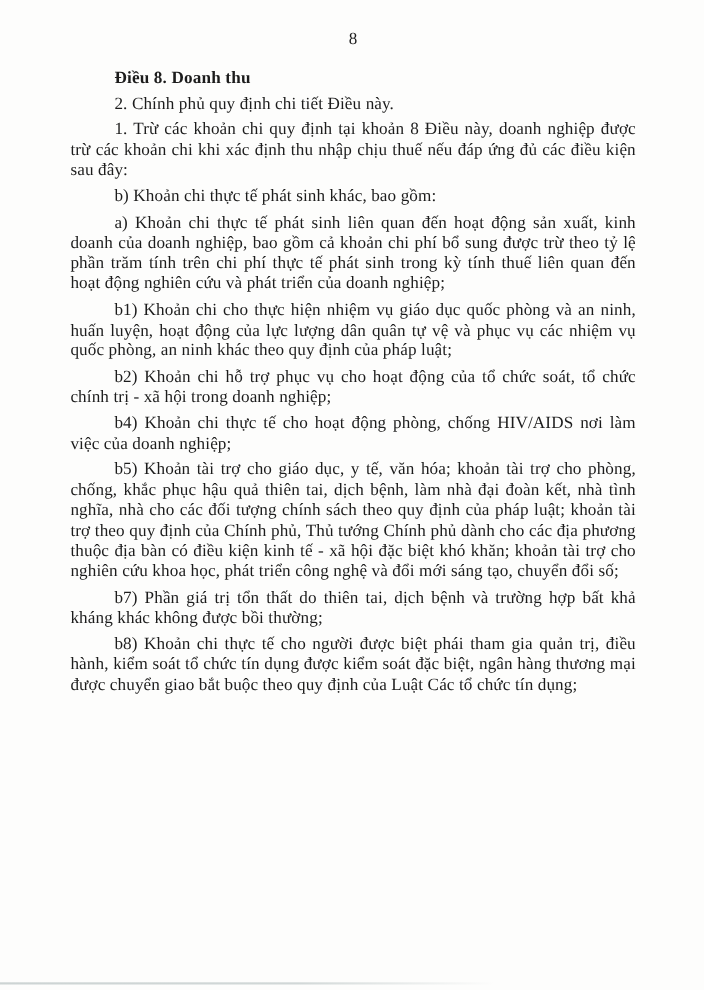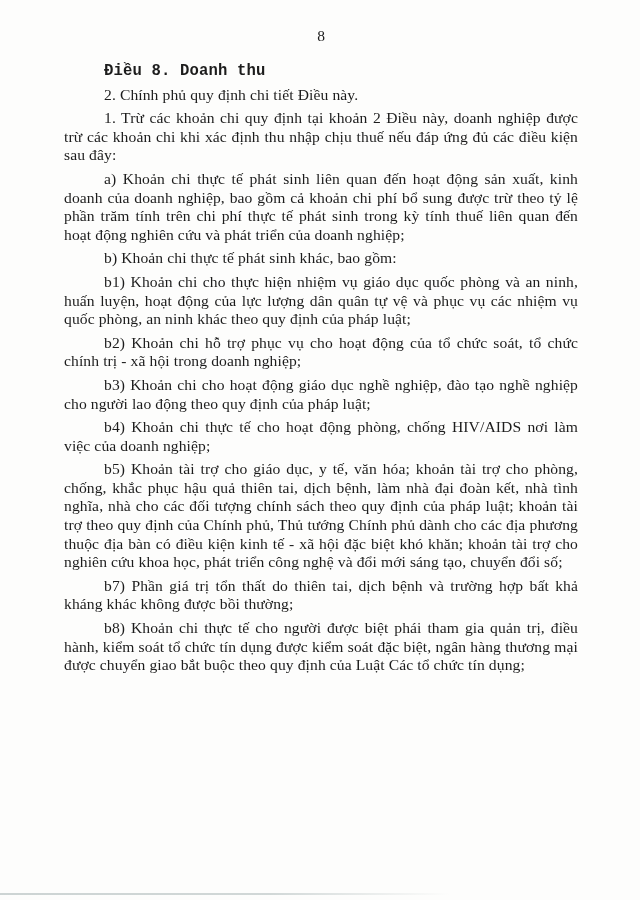--- a/index.html
+++ b/index.html
@@ -28,21 +28,20 @@
   .doc p {
     margin: 5px 0 0 0;
     font-size: 15.6px;
     line-height: 18.6px;
     text-align: justify;
     text-indent: 40px;
     letter-spacing: 0.1px;
   }
   .doc p:first-child {
     margin-top: 4px;
-    font-family: Liberation Mono, monospace;
   }
   .doc p.heading {
     font-weight: bold;
     letter-spacing: 0.15px;
   }
   
   .scan-line {
     position: absolute;
     left: 0;
     bottom: 5px;
@@ -56,26 +55,25 @@
 </style>
 </head>
 <body>
 
 <div class="page">
   <div class="page-number">8</div>
 
   <div class="doc">
     <p class="heading">Điều 8. Doanh thu</p>
     <p class="body">2. Chính phủ quy định chi tiết Điều này.</p>
-    <p class="body">1. Trừ các khoản chi quy định tại khoản 2 Điều này, doanh nghiệp được trừ các khoản chi khi xác định thu nhập chịu thuế nếu đáp ứng đủ các điều kiện sau đây:</p>
+    <p class="body">1. Trừ các khoản chi quy định tại khoản 8 Điều này, doanh nghiệp được trừ các khoản chi khi xác định thu nhập chịu thuế nếu đáp ứng đủ các điều kiện sau đây:</p>
+    <p class="body">b) Khoản chi thực tế phát sinh khác, bao gồm:</p>
     <p class="body">a) Khoản chi thực tế phát sinh liên quan đến hoạt động sản xuất, kinh doanh của doanh nghiệp, bao gồm cả khoản chi phí bổ sung được trừ theo tỷ lệ phần trăm tính trên chi phí thực tế phát sinh trong kỳ tính thuế liên quan đến hoạt động nghiên cứu và phát triển của doanh nghiệp;</p>
-    <p class="body">b) Khoản chi thực tế phát sinh khác, bao gồm:</p>
     <p class="body">b1) Khoản chi cho thực hiện nhiệm vụ giáo dục quốc phòng và an ninh, huấn luyện, hoạt động của lực lượng dân quân tự vệ và phục vụ các nhiệm vụ quốc phòng, an ninh khác theo quy định của pháp luật;</p>
     <p class="body">b2) Khoản chi hỗ trợ phục vụ cho hoạt động của tổ chức soát, tổ chức chính trị - xã hội trong doanh nghiệp;</p>
-    <p class="body">b3) Khoản chi cho hoạt động giáo dục nghề nghiệp, đào tạo nghề nghiệp cho người lao động theo quy định của pháp luật;</p>
     <p class="body">b4) Khoản chi thực tế cho hoạt động phòng, chống HIV/AIDS nơi làm việc của doanh nghiệp;</p>
     <p class="body">b5) Khoản tài trợ cho giáo dục, y tế, văn hóa; khoản tài trợ cho phòng, chống, khắc phục hậu quả thiên tai, dịch bệnh, làm nhà đại đoàn kết, nhà tình nghĩa, nhà cho các đối tượng chính sách theo quy định của pháp luật; khoản tài trợ theo quy định của Chính phủ, Thủ tướng Chính phủ dành cho các địa phương thuộc địa bàn có điều kiện kinh tế - xã hội đặc biệt khó khăn; khoản tài trợ cho nghiên cứu khoa học, phát triển công nghệ và đổi mới sáng tạo, chuyển đổi số;</p>
     <p class="body">b7) Phần giá trị tổn thất do thiên tai, dịch bệnh và trường hợp bất khả kháng khác không được bồi thường;</p>
     <p class="body">b8) Khoản chi thực tế cho người được biệt phái tham gia quản trị, điều hành, kiểm soát tổ chức tín dụng được kiểm soát đặc biệt, ngân hàng thương mại được chuyển giao bắt buộc theo quy định của Luật Các tổ chức tín dụng;</p>
   </div>
 
   <div class="scan-line"></div>
 </div>
 
 </body></html>

